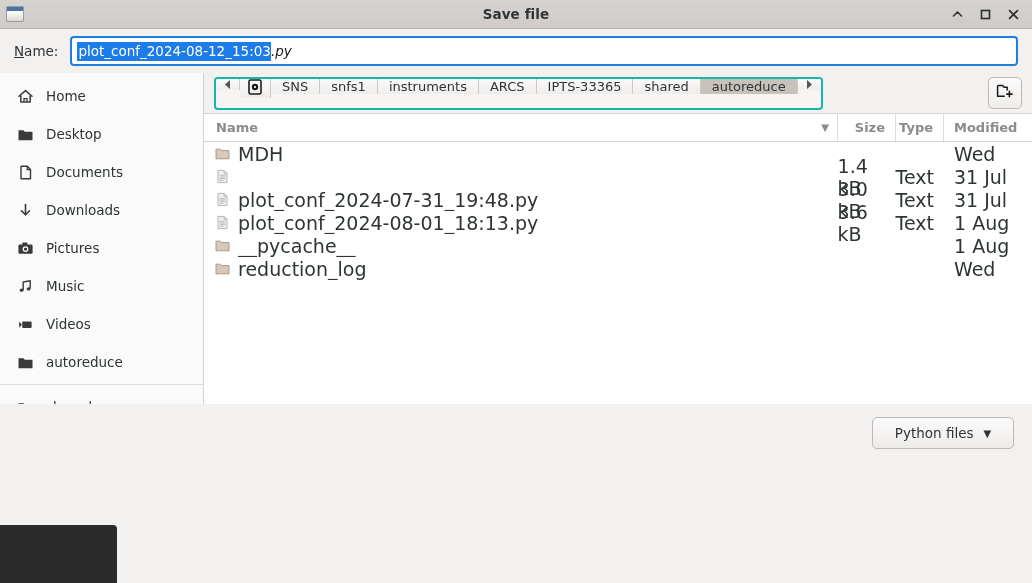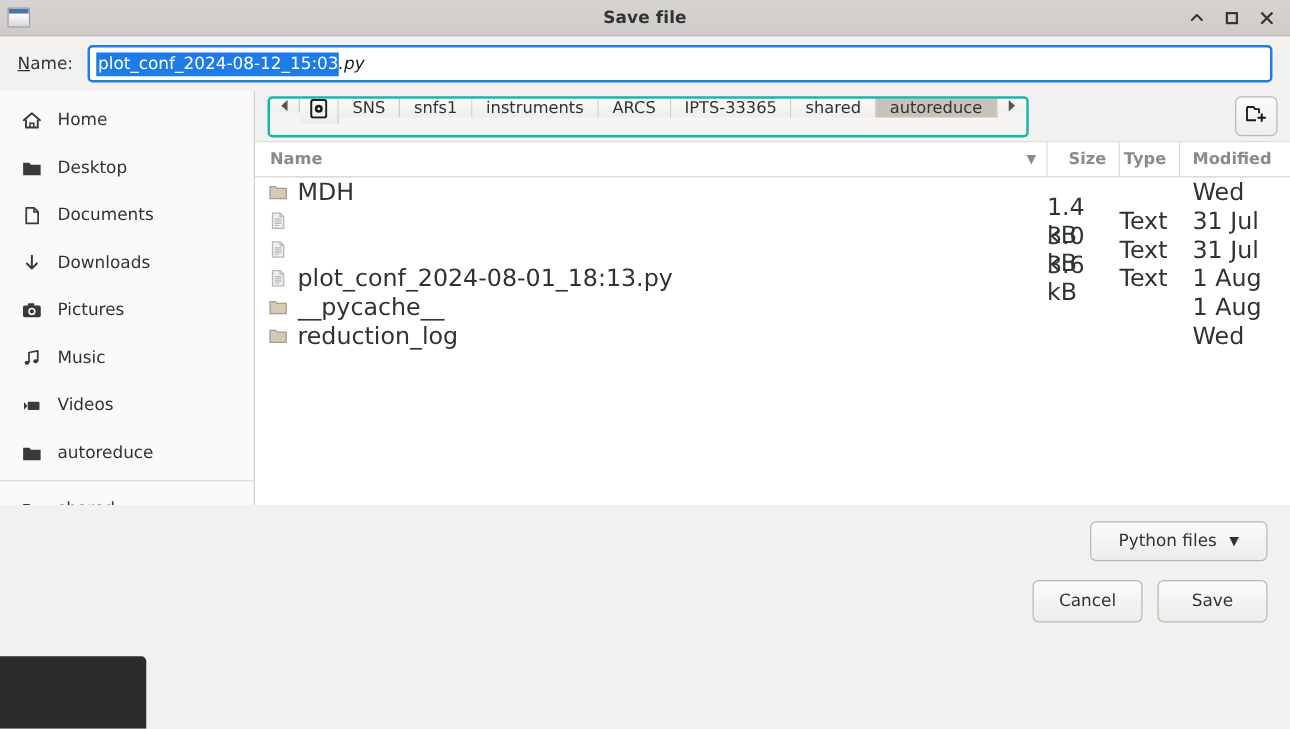--- a/index.html
+++ b/index.html
@@ -505,20 +505,21 @@
 
           <div class="fl-row">
             <div class="c r-name">
               <span class="r-ic">
                 <svg width="15" height="15" viewBox="0 0 15 15">
                     <path d="M3 1.4 h6.1 l2.9 2.9 V13.6 H3 Z" fill="#efefee" stroke="#b6b6b4" stroke-width="1"></path>
                     <path d="M9.1 1.5 V4.3 h2.9" fill="none" stroke="#b6b6b4" stroke-width="1"></path>
                     <path d="M4.7 6.3 h5.6 M4.7 8 h5.6 M4.7 9.7 h5.6 M4.7 11.4 h3.6" stroke="#b6b6b4" stroke-width=".9"></path>
                   </svg>
               </span>
+              <span class="r-label">plot_conf_2024-07-31_19:48.py</span>
             </div>
             <div class="c r-size">3.0 kB</div>
             <div class="c r-type">Text</div>
             <div class="c r-mod">31 Jul</div>
           </div>
 
           <div class="fl-row">
             <div class="c r-name">
               <span class="r-ic">
                 <svg width="15" height="15" viewBox="0 0 15 15">
@@ -567,20 +568,16 @@
     </div>
   </div>
 
   <div class="footer">
     <div class="filter-row">
       <div class="filter-btn">
         <span>Python files</span>
         <span class="filter-caret">▼</span>
       </div>
     </div>
-    <div class="action-row">
-      <div class="act-btn">Cancel</div>
-      <div class="act-btn">Save</div>
-    </div>
     <div class="overlay-block"></div>
   </div>
 
 </div>
 
 </body></html>

